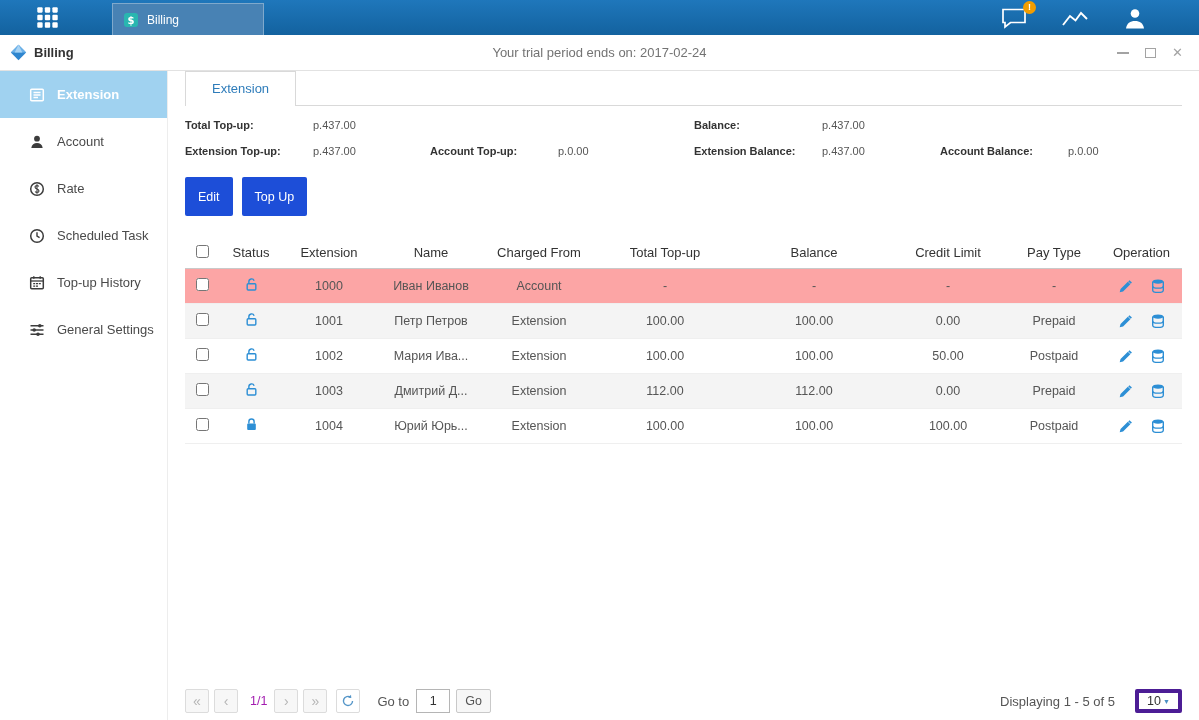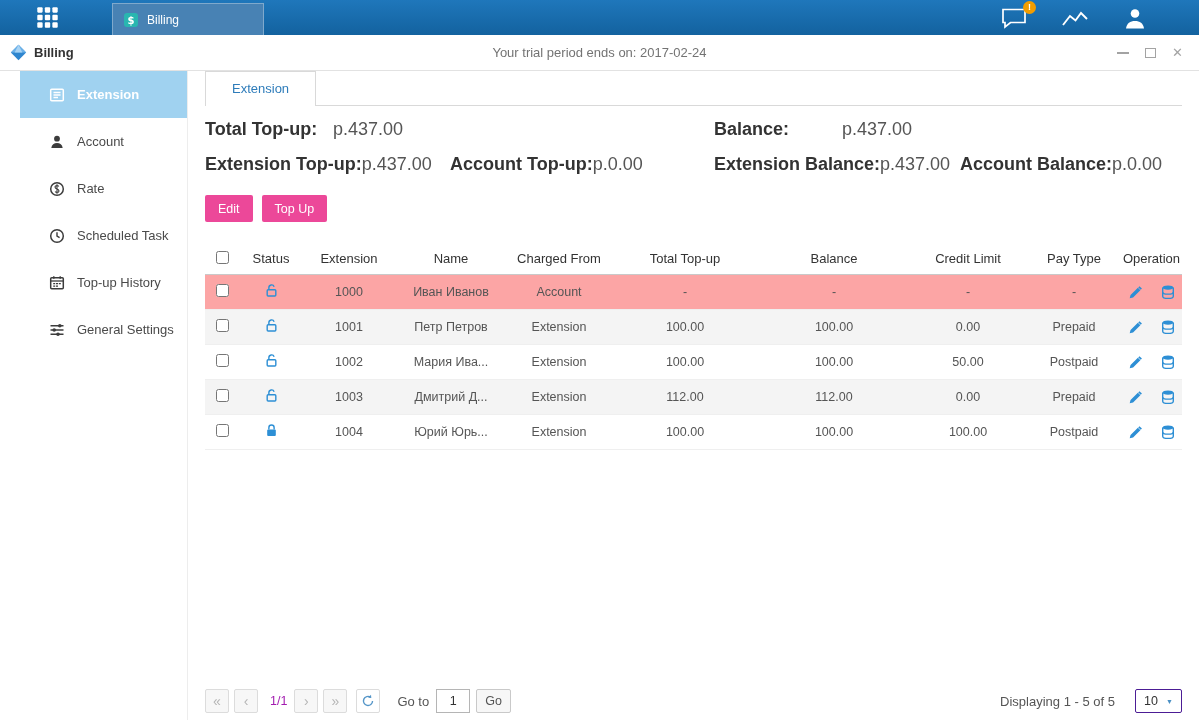--- a/index.html
+++ b/index.html
@@ -23,42 +23,42 @@
             display:flex;align-items:center;position:relative;}
   .tb-left{display:flex;align-items:center;gap:7px;margin-left:10px;z-index:2;}
   .tb-title{font-size:13px;font-weight:bold;color:#333;}
   .trial{position:absolute;left:0;right:0;text-align:center;color:#737373;font-size:13px;}
   .win-controls{margin-left:auto;display:flex;align-items:center;gap:16px;margin-right:16px;z-index:2;}
   .win-min{width:12px;height:2px;background:#a3a3a3;cursor:pointer;}
   .win-max{width:9px;height:8px;border:1.5px solid #a3a3a3;cursor:pointer;}
   .win-close{color:#a3a3a3;font-size:13px;line-height:1;cursor:pointer;}
 
   
-  .main{display:flex;height:649px;margin-left:20px;}
+  .main{display:flex;height:649px;}
   .sidebar{width:168px;flex:none;border-right:1px solid #ededed;box-sizing:border-box;}
   .side-item{height:47px;display:flex;align-items:center;gap:12px;padding-left:29px;
              font-size:13px;color:#4a4a4a;cursor:pointer;}
   .ic{display:inline-flex;align-items:center;justify-content:center;}
   .side-item .ic{color:#3c3c3c;}
   .side-item.active{background:#a0d2f0;color:#fff;font-weight:bold;}
   .side-item.active .ic{color:#fff;}
 
   .content{flex:1;display:flex;flex-direction:column;padding:0 17px;box-sizing:border-box;min-width:0;}
   .tabstrip{height:34px;border-bottom:1px solid #d9d9d9;display:flex;flex:none;}
   .tab{height:35px;line-height:34px;margin-bottom:-1px;padding:0 26px;border:1px solid #d9d9d9;
        border-bottom:none;background:#fff;color:#2e7cba;font-size:13px;cursor:pointer;
        position:relative;z-index:1;box-sizing:border-box;}
 
   .summary{margin-top:13px;display:grid;grid-template-columns:245px 264px 246px 1fr;
-           row-gap:14px;font-size:18px;flex:none;}
+           row-gap:14px;font-size:11px;flex:none;}
   .sum-label{font-weight:bold;color:#333;display:inline-block;min-width:128px;}
   .sum-value{color:#555;}
 
   .actions{margin-top:20px;display:flex;gap:9px;flex:none;}
-  .btn-primary{background:#ec4899;color:#fff;border:none;border-radius:2px;height:27px;
+  .btn-primary{background:#1d4ed8;color:#fff;border:none;border-radius:2px;height:39px;
                padding:0 13px;font-size:12.5px;font-family:inherit;cursor:pointer;}
 
   .grid-table{margin-top:21px;border-collapse:collapse;width:100%;table-layout:fixed;flex:none;}
   .grid-table th{font-weight:normal;color:#333;font-size:13px;height:31px;
                  border-bottom:1px solid #c9c9c9;text-align:center;padding:0;}
   .grid-table td{height:34px;text-align:center;font-size:12.5px;color:#555;
                  border-bottom:1px solid #efefef;padding:0;overflow:hidden;white-space:nowrap;}
   .grid-table tbody tr:nth-child(even){background:#f4f4f4;}
   .grid-table tbody tr:first-child{background:#fca5a5;}
   .grid-table th:nth-child(1){width:34px;}
@@ -81,21 +81,21 @@
           display:flex;align-items:center;justify-content:center;color:#b5b5b5;font-size:14px;
           margin-right:5px;cursor:pointer;box-sizing:border-box;}
   .pg-btn.refresh{background:#fff;margin-left:4px;}
   .pg-info{margin:0 7px;color:#a21caf;}
   .goto-label{margin-left:12px;margin-right:7px;color:#555;font-size:13px;}
   .goto-input{width:28px;height:20px;border:1px solid #b5b5b5;text-align:center;
               font-size:12.5px;color:#333;font-family:inherit;}
   .go-btn{margin-left:6px;height:24px;border:1px solid #c9c9c9;background:#f7f7f7;border-radius:2px;
           font-size:12.5px;color:#555;padding:0 8px;font-family:inherit;cursor:pointer;}
   .pager-right{margin-left:auto;display:flex;align-items:center;gap:20px;font-size:13px;}
-  .size-select{width:47px;height:24px;border:1px solid #4c1d95;border-radius:2px;background:#fff;
+  .size-select{width:47px;height:24px;border:4px solid #4c1d95;border-radius:2px;background:#fff;
                display:flex;align-items:center;cursor:pointer;box-sizing:border-box;justify-content:flex-end;}
   .size-select .val{flex:1;padding-left:8px;font-size:12.5px;color:#333;}
   .size-select .arr{width:15px;font-size:7px;color:#4a90c4;text-align:left;}
 </style>
 </head>
 <body>
 
 <div class="app">
 
   <div class="topbar">

